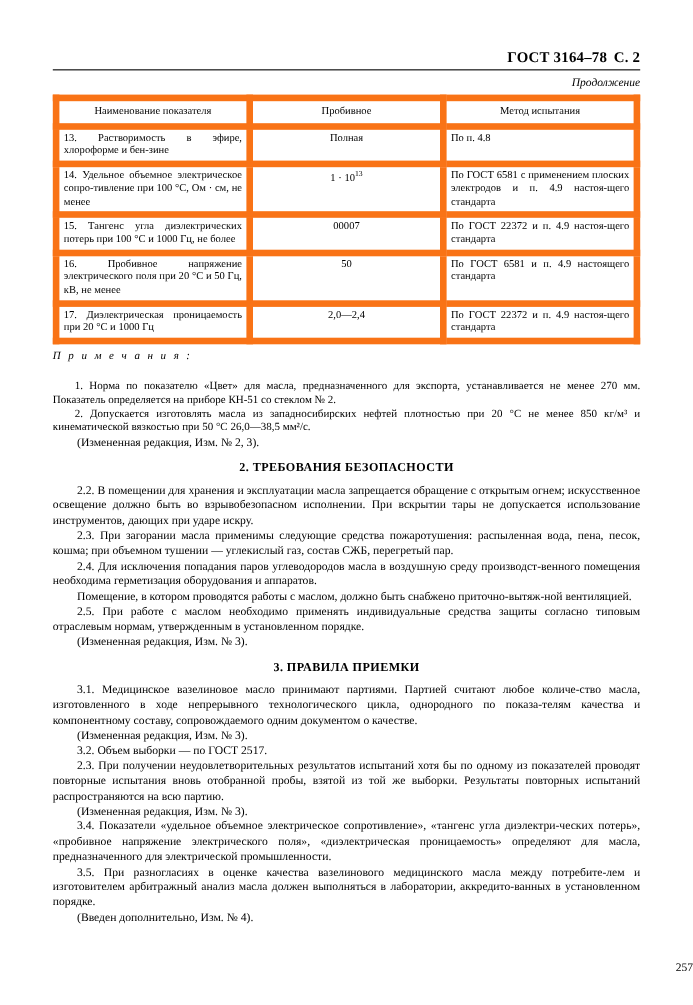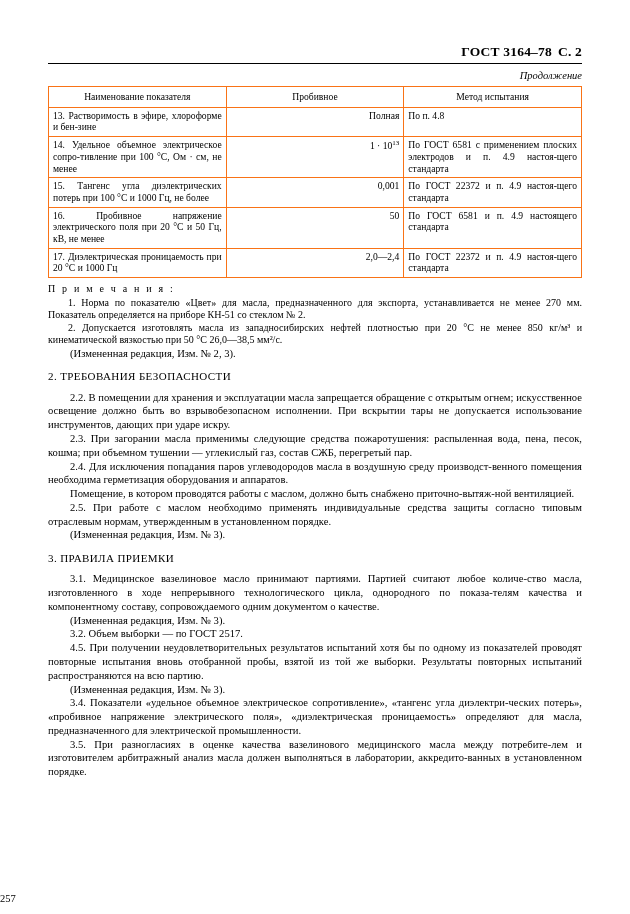--- a/index.html
+++ b/index.html
@@ -52,45 +52,46 @@
   }
   
   table.spec {
     width: 100%;
     border-collapse: collapse;
     font-size: 9.6px;
     line-height: 1.22;
     table-layout: fixed;
   }
   table.spec th, table.spec td {
-    border: 1px solid #f97316;
+    border: 6px solid #f97316;
     vertical-align: top;
     padding: 2px 4px 3px 4px;
   }
   table.spec thead th {
     text-align: center;
     font-weight: normal;
     padding-top: 4px;
     padding-bottom: 4px;
     vertical-align: middle;
   }
   td.c-name { width: 47%; text-align: justify; }
-  td.c-val  { width: 16%; text-align: right; vertical-align: middle; margin-top: 16px; }
+  td.c-val  { width: 16%; text-align: center; vertical-align: middle; margin-top: 16px; }
   td.c-meth { width: 37%; text-align: justify; }
   .sup { font-size: 7px; vertical-align: super; }
   
   .notes {
     font-size: 10px;
     line-height: 1.25;
     margin-top: 5px;
     text-align: justify;
   }
   .notes .note-head {
     letter-spacing: 2.2px;
-    margin-bottom: 1px;
+    margin-bottom: 15px;
+    font-style: italic;
   }
   .notes p {
     margin: 0;
     text-indent: 20px;
     text-align: justify;
   }
   .bodytext {
     font-size: 10.6px;
     line-height: 1.30;
     text-align: justify;
@@ -99,31 +100,31 @@
     margin: 0;
     text-indent: 22px;
   }
   .edition {
     font-weight: normal;
     text-indent: 22px;
     margin: 0;
   }
   h2.section {
     font-size: 11px;
-    font-weight: normal;
-    text-align: left;
+    font-weight: bold;
+    text-align: center;
     margin: 9px 0 7px 0;
     letter-spacing: 0.4px;
   }
   .pagenum {
     position: absolute;
-    bottom: 10px;
+    bottom: 28px;
     left: 0;
     width: 630px;
-    text-align: left;
+    text-align: right;
     font-size: 10.5px;
   }
 </style>
 </head>
 <body>
 
 <div class="page">
 
   <div class="header">
     <span class="std-no">ГОСТ 3164–78</span>
@@ -147,21 +148,21 @@
         <td class="c-val">Полная</td>
         <td class="c-meth">По п. 4.8</td>
       </tr>
       <tr>
         <td class="c-name">14.  Удельное объемное электрическое сопро-тивление при 100 °С, Ом · см, не менее</td>
         <td class="c-val"><span>1 · 10</span><span class="sup">13</span></td>
         <td class="c-meth">По ГОСТ 6581 с применением плоских электродов и п. 4.9 настоя-щего стандарта</td>
       </tr>
       <tr>
         <td class="c-name">15.  Тангенс угла диэлектрических потерь при 100 °С и 1000 Гц, не более</td>
-        <td class="c-val">0,001</td>
+        <td class="c-val">00007</td>
         <td class="c-meth">По ГОСТ 22372 и п. 4.9 настоя-щего стандарта</td>
       </tr>
       <tr>
         <td class="c-name">16.  Пробивное  напряжение  электрического поля при 20 °С и 50 Гц, кВ, не менее</td>
         <td class="c-val">50</td>
         <td class="c-meth">По ГОСТ 6581 и п. 4.9 настоящего стандарта</td>
       </tr>
       <tr>
         <td class="c-name">17.  Диэлектрическая проницаемость при 20 °С и 1000 Гц</td>
         <td class="c-val">2,0—2,4</td>
@@ -187,22 +188,23 @@
     <p>2.4.  Для исключения попадания паров углеводородов масла в воздушную среду производст-венного помещения необходима герметизация оборудования и аппаратов.</p>
     <p>Помещение, в котором проводятся работы с маслом, должно быть снабжено приточно-вытяж-ной вентиляцией.</p>
     <p>2.5.  При работе с маслом необходимо применять индивидуальные средства защиты согласно типовым отраслевым нормам, утвержденным в установленном порядке.</p>
     <p class="edition">(Измененная редакция, Изм. № 3).</p>
 
     <h2 class="section">3.  ПРАВИЛА ПРИЕМКИ</h2>
 
     <p>3.1.  Медицинское вазелиновое масло принимают партиями. Партией считают любое количе-ство масла, изготовленного в ходе непрерывного технологического цикла, однородного по показа-телям качества и компонентному составу, сопровождаемого одним документом о качестве.</p>
     <p class="edition">(Измененная редакция, Изм. № 3).</p>
     <p>3.2.  Объем выборки — по ГОСТ 2517.</p>
-    <p>4.5.  При получении неудовлетворительных результатов испытаний хотя бы по одному из показателей проводят повторные испытания вновь отобранной пробы, взятой из той же выборки. Результаты повторных испытаний распространяются на всю партию.</p>
+    <p>2.3.  При получении неудовлетворительных результатов испытаний хотя бы по одному из показателей проводят повторные испытания вновь отобранной пробы, взятой из той же выборки. Результаты повторных испытаний распространяются на всю партию.</p>
     <p class="edition">(Измененная редакция, Изм. № 3).</p>
     <p>3.4.  Показатели «удельное объемное электрическое сопротивление», «тангенс угла диэлектри-ческих потерь», «пробивное напряжение электрического поля», «диэлектрическая проницаемость» определяют для масла, предназначенного для электрической промышленности.</p>
     <p>3.5.  При разногласиях в оценке качества вазелинового медицинского масла между потребите-лем и изготовителем арбитражный анализ масла должен выполняться в лаборатории, аккредито-ванных в установленном порядке.</p>
+    <p class="edition">(Введен дополнительно, Изм. № 4).</p>
 
   </div>
 
   <div class="pagenum">257</div>
 
 </div>
 
 </body></html>

